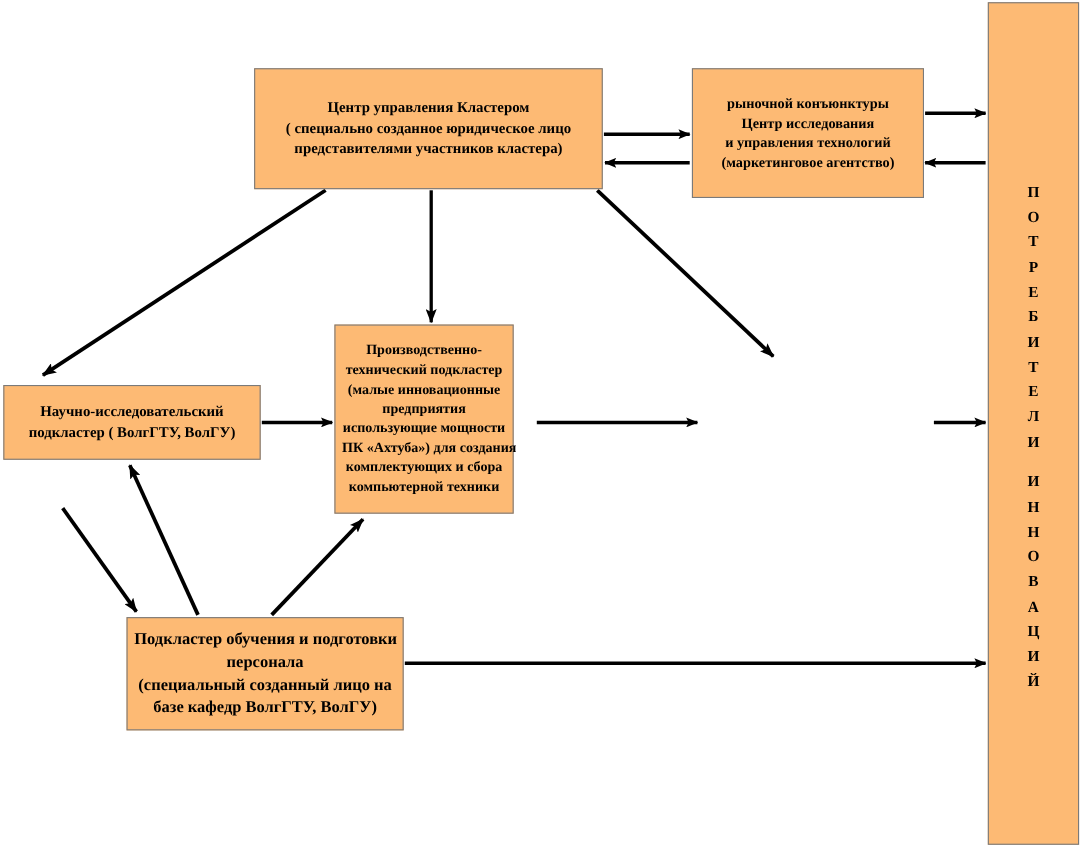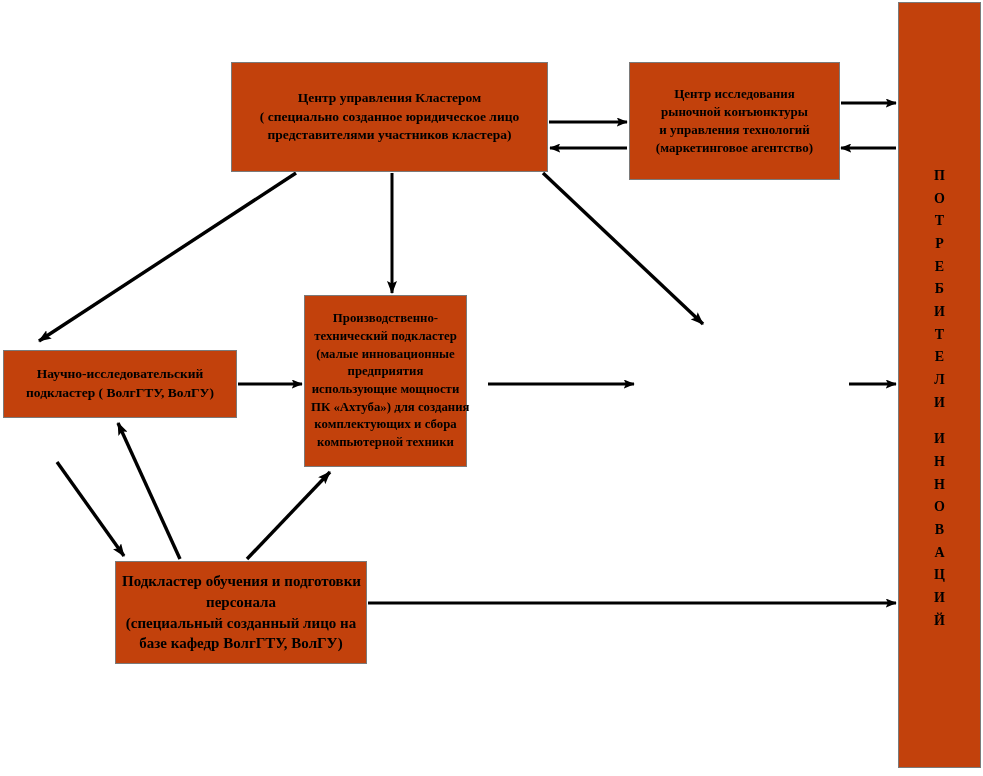--- a/index.html
+++ b/index.html
@@ -20,21 +20,21 @@
     left: 0;
     top: 0;
     width: 983px;
     height: 776px;
     pointer-events: none;
   }
   .node {
     position: absolute;
     box-sizing: border-box;
     border: 1px solid #7a7a7a;
-    background: #c2410c;
+    background: #fdba74;
     display: flex;
     align-items: center;
     justify-content: center;
     text-align: center;
     font-weight: bold;
     color: #000000;
     line-height: 1.38;
     padding: 4px 6px;
   }
   .node .txt {
@@ -132,22 +132,22 @@
   <div class="node" id="node-management">
     <span class="txt">
       <span class="line">Центр управления  Кластером</span>
       <span class="line">( специально созданное юридическое лицо</span>
       <span class="line">представителями участников кластера)</span>
     </span>
   </div>
 
   <div class="node" id="node-market">
     <span class="txt">
+      <span class="line">рыночной конъюнктуры</span>
       <span class="line">Центр исследования</span>
-      <span class="line">рыночной конъюнктуры</span>
       <span class="line">и управления технологий</span>
       <span class="line">(маркетинговое агентство)</span>
     </span>
   </div>
 
   <div class="node" id="node-research">
     <span class="txt">
       <span class="line">Научно-исследовательский</span>
       <span class="line">подкластер ( ВолгГТУ, ВолГУ)</span>
     </span>

